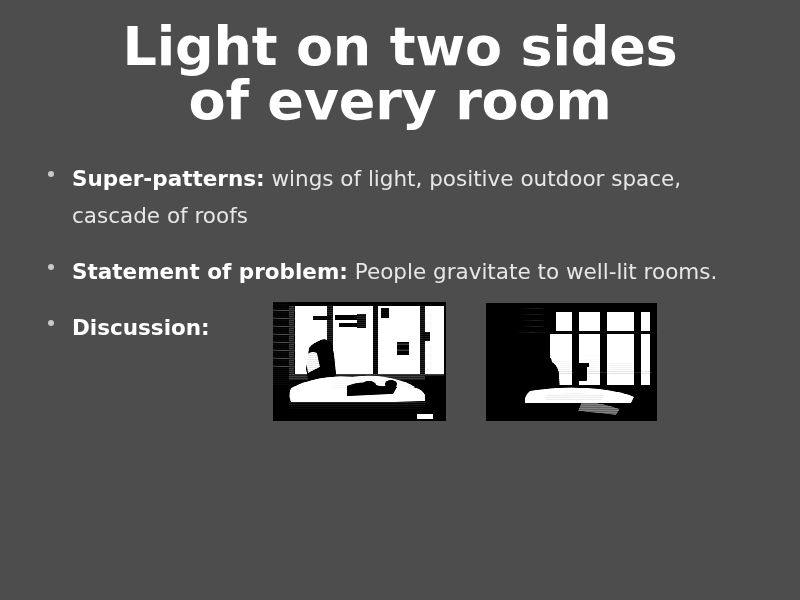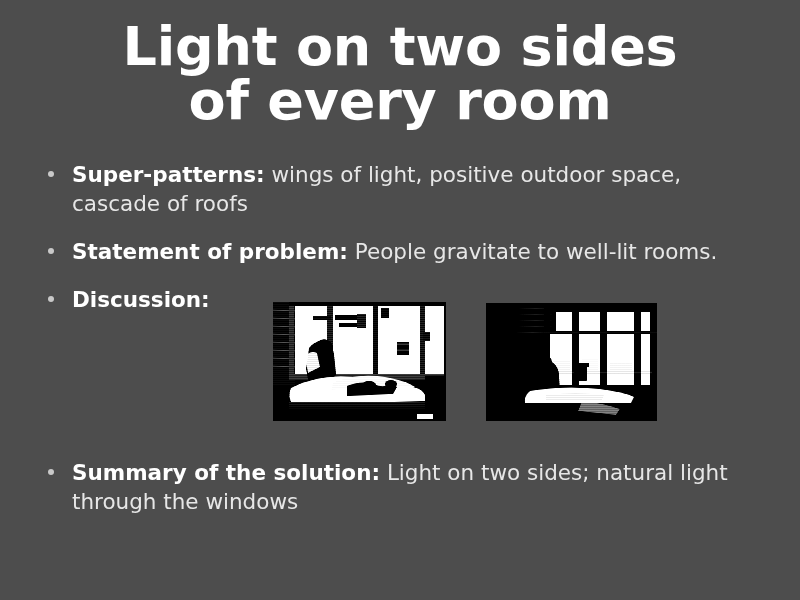--- a/index.html
+++ b/index.html
@@ -41,21 +41,21 @@
     left: 38px;
     top: 160px;
     width: 728px;
   }
   .bullet {
     position: relative;
     padding-left: 34px;
     margin-bottom: 19px;
     color: #e9e9e9;
     font-size: 21.5px;
-    line-height: 29px;
+    line-height: 37px;
   }
   .bullet .dot {
     position: absolute;
     left: 10px;
     top: 11px;
     width: 6px;
     height: 6px;
     border-radius: 50%;
     background: #c9c9c9;
   }
@@ -278,21 +278,17 @@
       <path d="M60 92 q30 -4 58 0 l-2 5 l-56 1 z" fill="#cfcfcf"></path>
 
       <rect x="0" y="100" width="171" height="18" fill="#070707"></rect>
       <path d="M96 98 q22 2 38 8 l-4 6 l-38 -4 z" fill="#d2d2d2" opacity="0.55"></path>
       <rect x="0" y="60" width="34" height="58" fill="#060606"></rect>
     </svg>
   </div>
 
   <div class="bullets-bottom">
 
-    <div class="bullet b-summary">
-      <span class="dot"></span>
-      <span class="lead">Summary of the solution:</span><span class="rest"> Light on two sides; natural light through the windows</span>
-    </div>
 
 
   </div>
 
 </div>
 
 </body></html>

